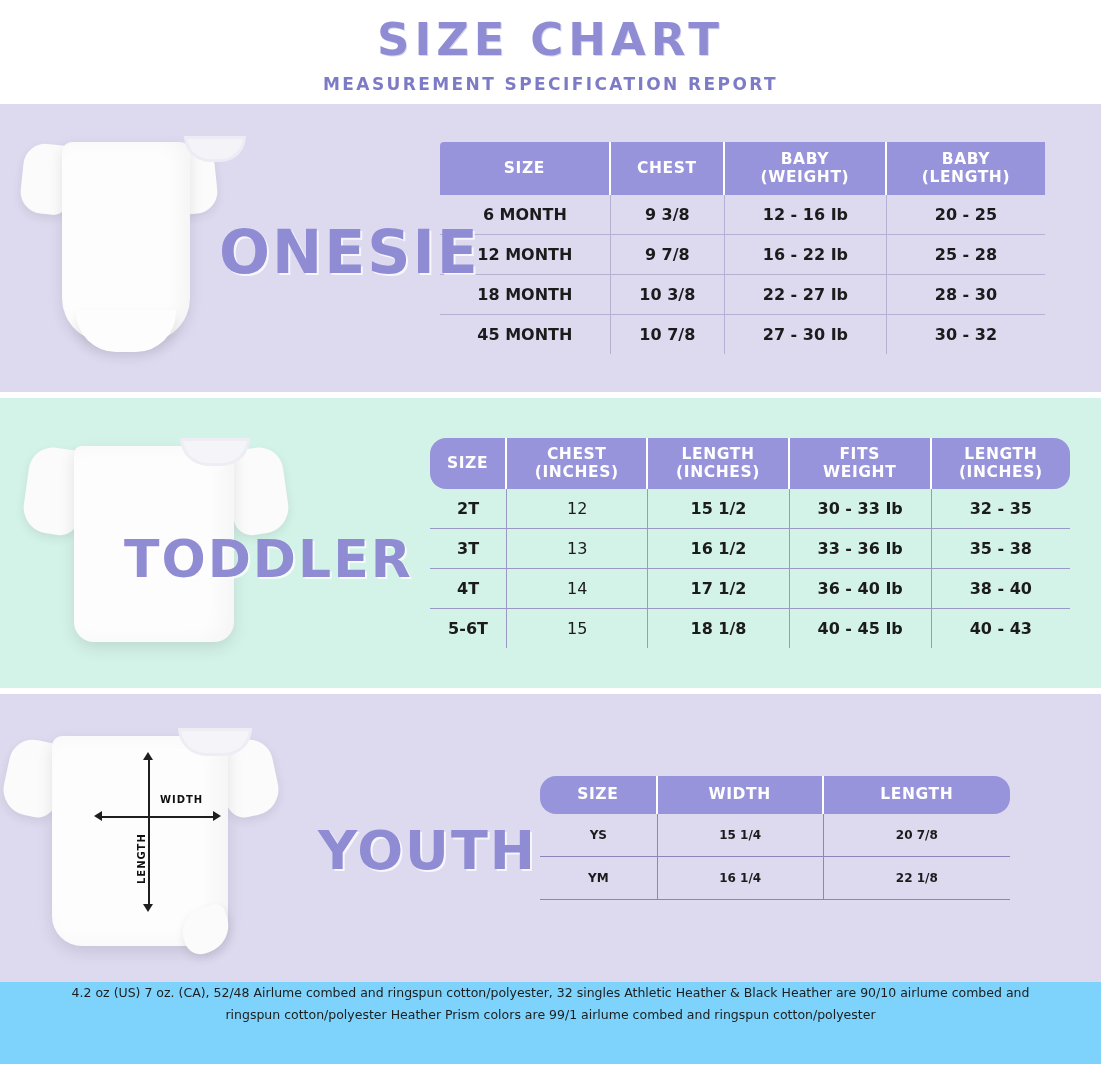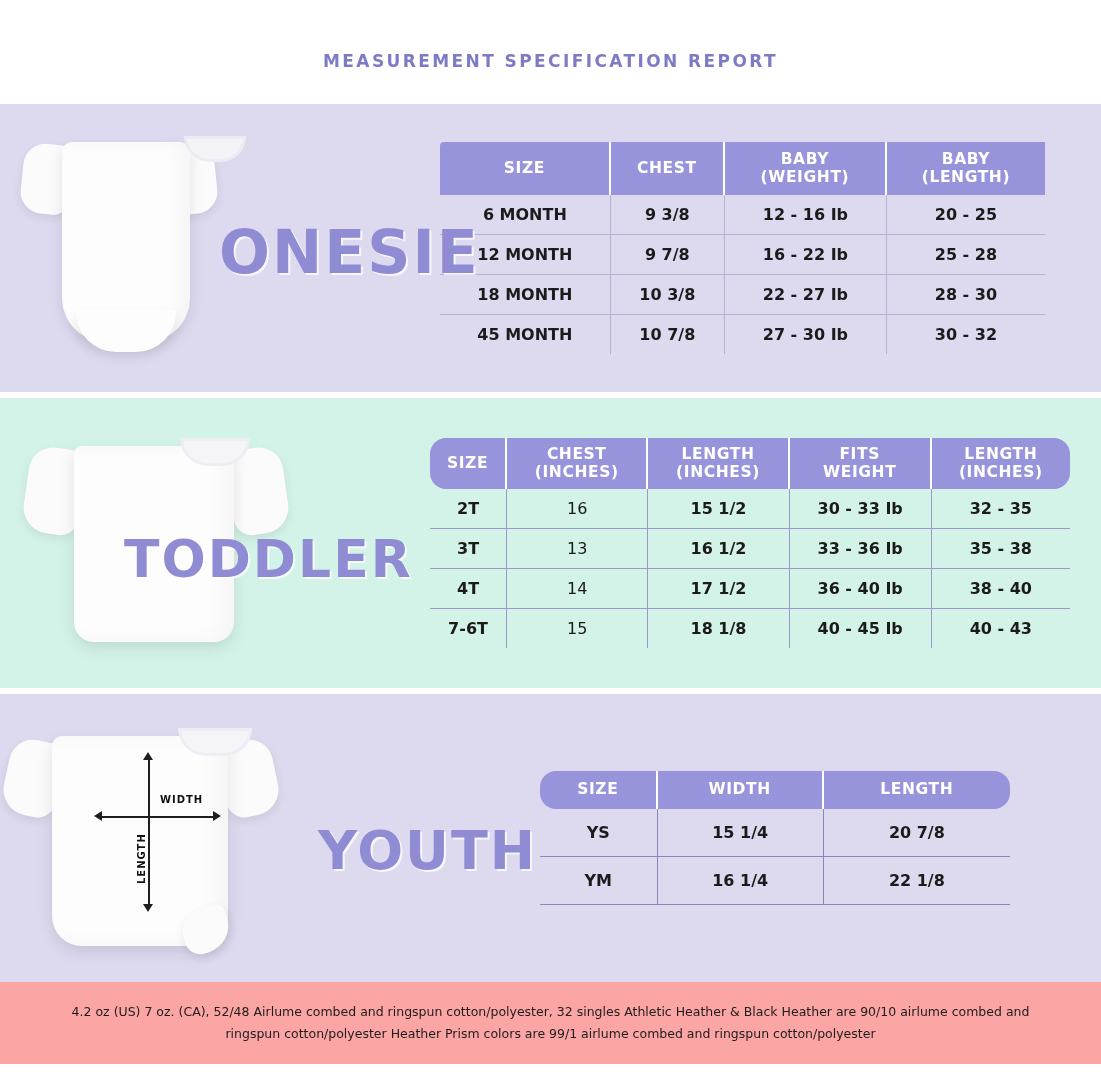--- a/index.html
+++ b/index.html
@@ -215,47 +215,47 @@
   .tbl-toddler thead th { background: #9794dc; padding: 8px 4px; }
   .tbl-toddler thead th:first-child { border-top-left-radius: 16px; border-bottom-left-radius: 16px; }
   .tbl-toddler thead th:last-child { border-top-right-radius: 16px; border-bottom-right-radius: 16px; }
   .tbl-toddler tbody td { border-color: #9b98c6; }
 
   
   .tbl-youth { width: 470px; margin-left: 110px; }
   .tbl-youth thead th { background: #9794dc; padding: 10px 4px; }
   .tbl-youth thead th:first-child { border-top-left-radius: 16px; border-bottom-left-radius: 16px; }
   .tbl-youth thead th:last-child { border-top-right-radius: 16px; border-bottom-right-radius: 16px; }
-  .tbl-youth tbody td { font-size: 16px; padding: 14px 4px; border-color: #8a87b8; }
+  .tbl-youth tbody td { font-size: 12px; padding: 14px 4px; border-color: #8a87b8; }
   .tbl-youth tbody tr:last-child td { border-bottom: 1px solid #8a87b8; }
 
   
   .footer {
     height: 82px;
-    background: #fca5a5;
+    background: #7dd3fc;
     display: flex;
     flex-direction: column;
     align-items: center;
-    justify-content: center;
     padding: 0 44px;
   }
   .footer-line {
     font-family: "DejaVu Sans", sans-serif;
     font-size: 12.5px;
     color: #1d1d1d;
     line-height: 1.75;
     text-align: center;
   }
 </style>
 </head>
 <body>
 
 <div class="page">
 
   <div class="header">
+    <div class="header-title">SIZE CHART</div>
     <div class="header-sub">MEASUREMENT SPECIFICATION REPORT</div>
   </div>
 
   <div class="band band-onesie">
     <div class="garment">
       <div class="shirt-wrap" style="left:0;top:0;width:430px;height:288px;">
         <div class="sleeve sleeve-l"></div>
         <div class="sleeve sleeve-r"></div>
         <div class="onesie-body">
           <div class="onesie-leg-gap"></div>
@@ -346,41 +346,41 @@
             </th>
             <th>
               <span>LENGTH</span>
               <span class="hdr-sub">(INCHES)</span>
             </th>
           </tr>
         </thead>
         <tbody>
           <tr>
             <td class="bold">2T</td>
-            <td>16</td>
+            <td>12</td>
             <td class="bold">15 1/2</td>
             <td class="bold">30 - 33 Ib</td>
             <td class="bold">32 - 35</td>
           </tr>
           <tr>
             <td class="bold">3T</td>
             <td>13</td>
             <td class="bold">16 1/2</td>
             <td class="bold">33 - 36 Ib</td>
             <td class="bold">35 - 38</td>
           </tr>
           <tr>
             <td class="bold">4T</td>
             <td>14</td>
             <td class="bold">17 1/2</td>
             <td class="bold">36 - 40 Ib</td>
             <td class="bold">38 - 40</td>
           </tr>
           <tr>
-            <td class="bold">7-6T</td>
+            <td class="bold">5-6T</td>
             <td>15</td>
             <td class="bold">18 1/8</td>
             <td class="bold">40 - 45 Ib</td>
             <td class="bold">40 - 43</td>
           </tr>
         </tbody>
       </table>
     </div>
     <div class="garment-label lbl-toddler" style="top:135px;">TODDLER</div>
   </div>

